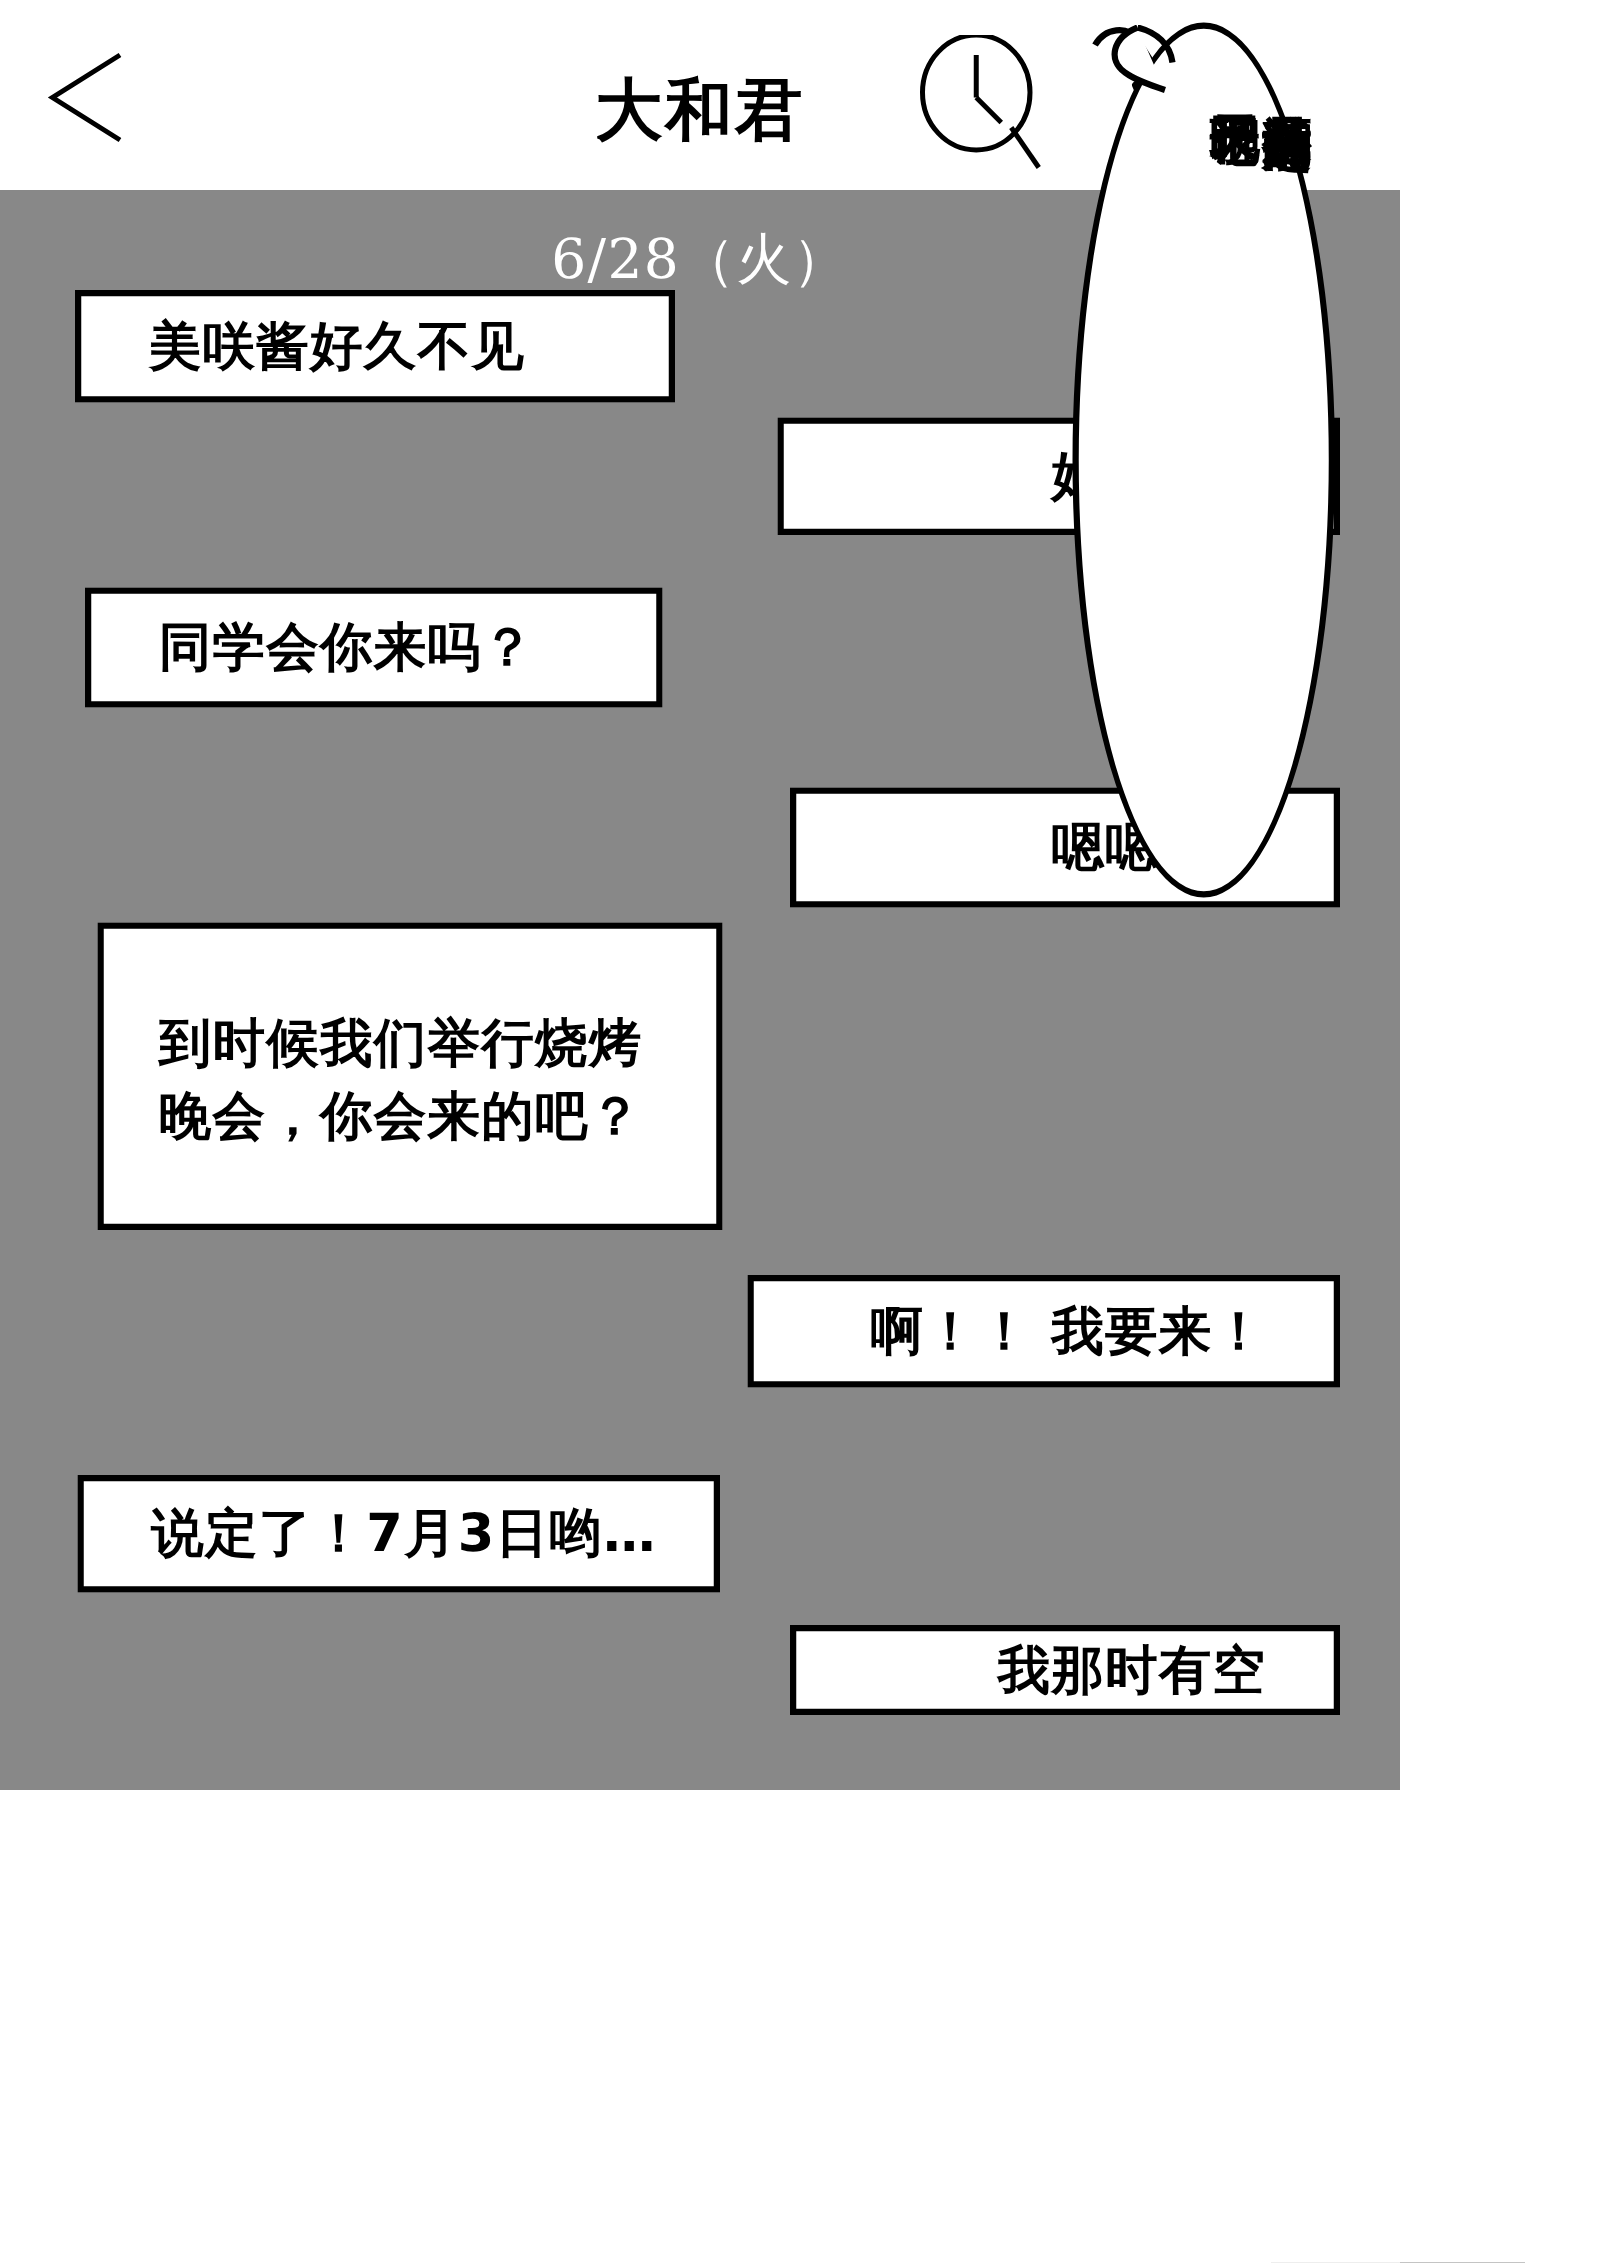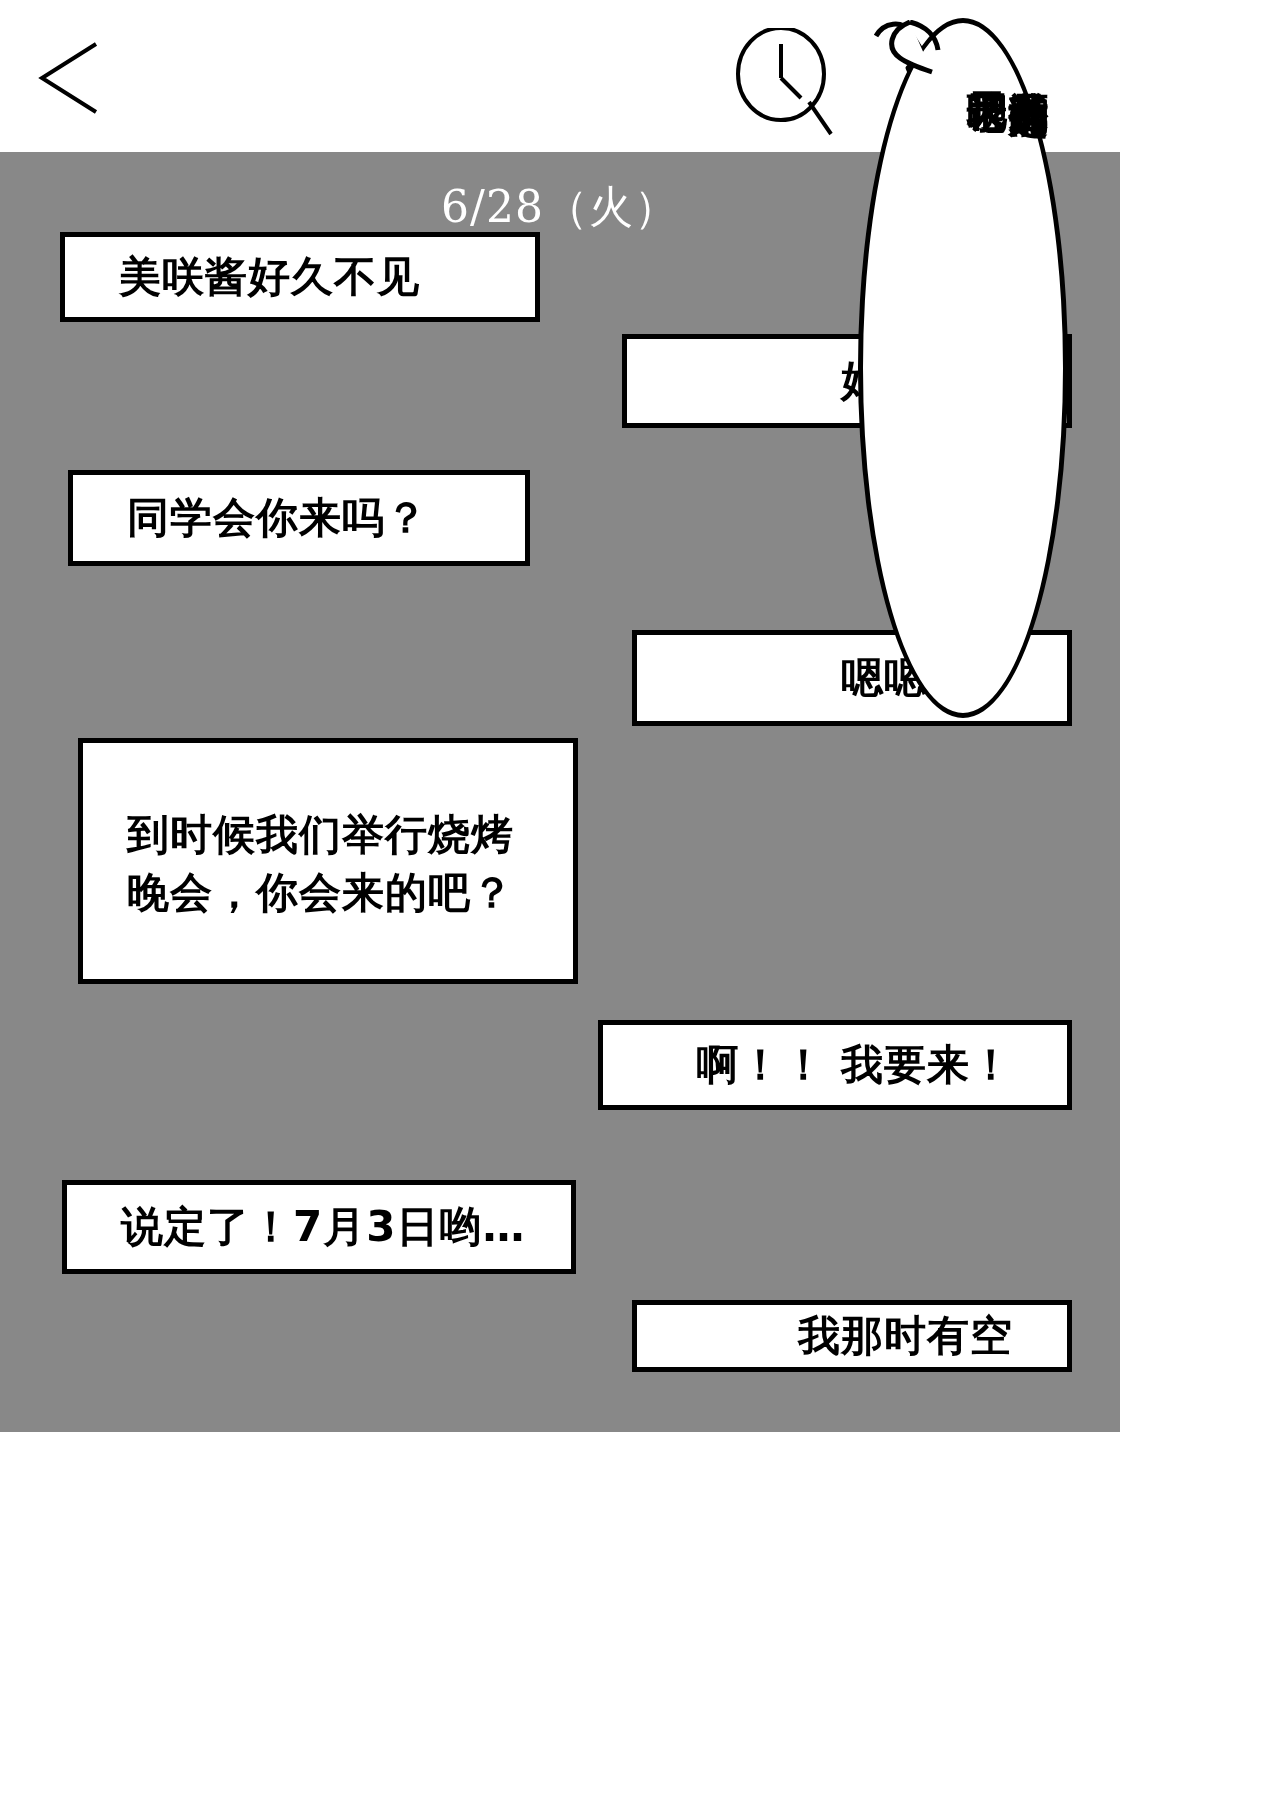--- a/index.html
+++ b/index.html
@@ -103,20 +103,21 @@
 <div id="app">
 
   <div class="header">
 
     <div class="back-icon">
       <svg viewBox="0 0 70 76" width="70" height="76" aria-hidden="true">
         <polyline points="62,4 8,38 62,72" fill="none" stroke="#000" stroke-width="4"></polyline>
       </svg>
     </div>
 
+    <div class="header-title">大和君</div>
 
     <div class="clock-icon">
       <svg viewBox="0 0 100 110" width="100" height="110" aria-hidden="true">
         <ellipse cx="46" cy="46" rx="43" ry="46" fill="none" stroke="#000" stroke-width="4"></ellipse>
         <line x1="46" y1="16" x2="46" y2="50" stroke="#000" stroke-width="4"></line>
         <line x1="46" y1="50" x2="66" y2="70" stroke="#000" stroke-width="4"></line>
         <line x1="74" y1="74" x2="96" y2="106" stroke="#000" stroke-width="4"></line>
       </svg>
     </div>
 

